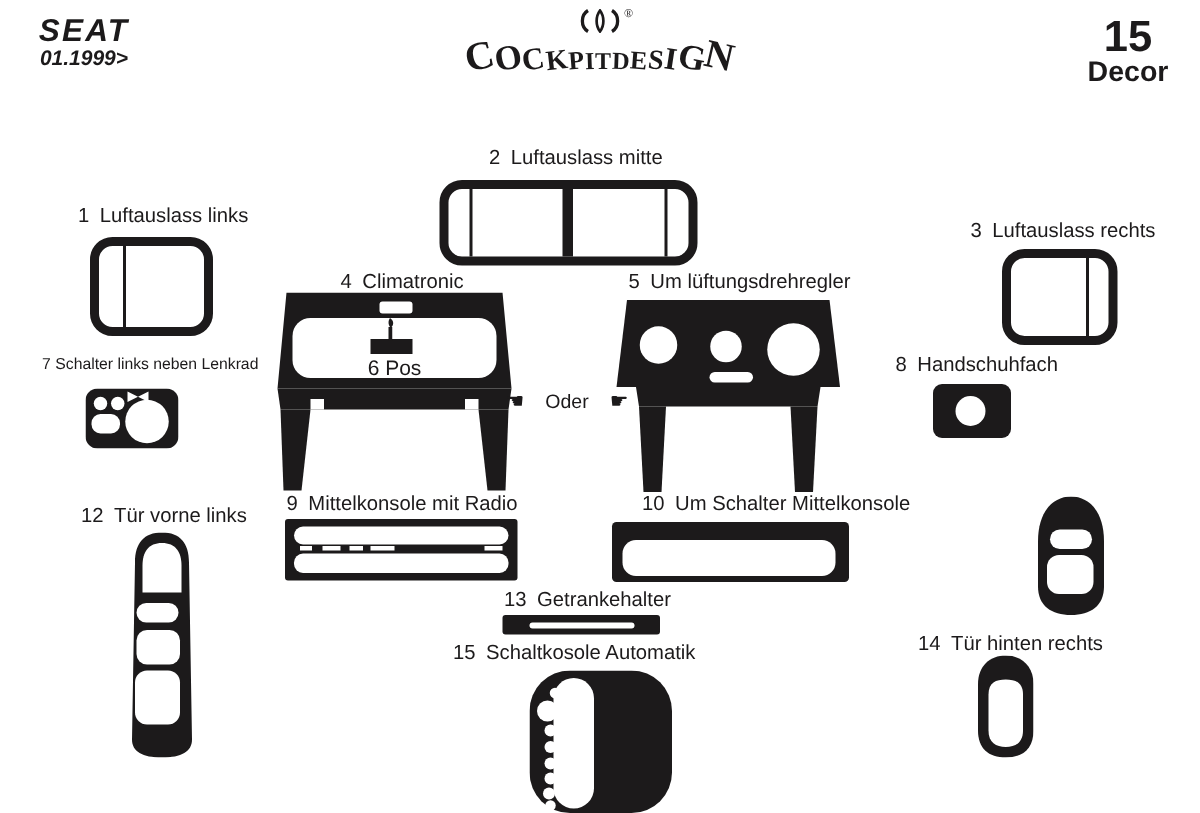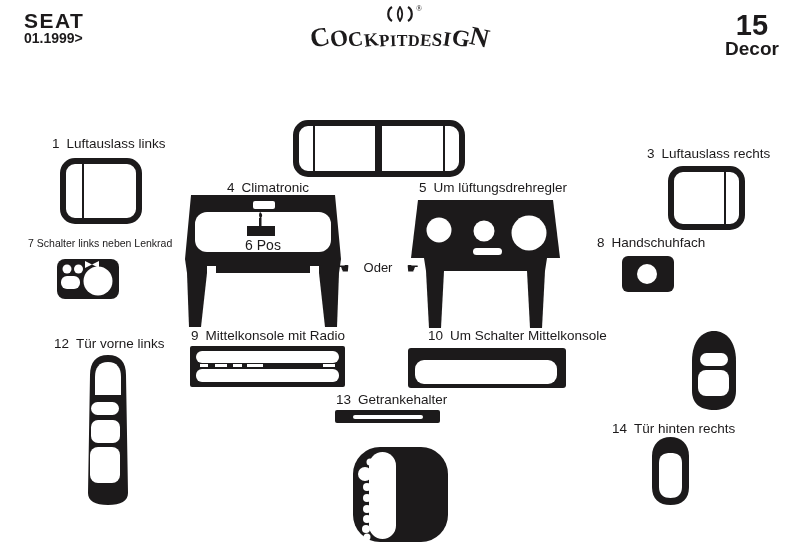--- a/index.html
+++ b/index.html
@@ -5,21 +5,21 @@
   :root { --ink:#1c1a1b; --paper:#ffffff; }
   * { box-sizing: border-box; }
   body { margin:0; background:#e8e8e8; }
   #canvas {
     position:relative; width:800px; height:542px; background:var(--paper);
     overflow:hidden; font-family:"Liberation Sans","DejaVu Sans",sans-serif;
     color:var(--ink);
   }
   .abs { position:absolute; }
   
-  .brand { left:24px; top:10px; width:96px; font-weight:bold; line-height:1.02; }
+  .brand { left:8px; top:10px; width:96px; text-align:center; font-weight:bold; line-height:1.02;font-style:italic; }
   .brand .l1 { font-size:21px; letter-spacing:1.5px; }
   .brand .l2 { font-size:15px; letter-spacing:0.2px; }
   .brand .l3 { font-size:14px; }
   .decor { right:2px; top:12px; width:92px; text-align:center; font-weight:bold; line-height:0.95; }
   .decor .num { font-size:29px; }
   .decor .lbl { font-size:19px; }
   .logo { left:292px; top:6px; width:216px; height:62px; text-align:center; padding-top:16px; }
   .logo-letters { font-family:"Liberation Serif","DejaVu Serif",serif; font-weight:bold; white-space:nowrap; letter-spacing:0.5px; }
   .logo-letters span { display:inline-block; }
   .logo-orn { position:absolute; left:50%; top:0; transform:translateX(-50%); }
@@ -66,20 +66,23 @@
     <div class="lbl">Decor</div>
   </div>
 
   <div class="abs plabel" style="left:52px; top:136px;">
     <span>1</span><span class="t">Luftauslass links</span>
   </div>
   <div class="abs vent" style="left:60px; top:158px; width:82px; height:66px;">
     <div class="vline" style="left:16px;"></div>
   </div>
 
+  <div class="abs plabel" style="left:326px; top:97px;">
+    <span>2</span><span class="t">Luftauslass mitte</span>
+  </div>
   <div class="abs vent" style="left:293px; top:120px; width:172px; height:57px;">
     <div class="vline" style="left:14px;"></div>
     <div class="vline thick" style="left:76px;"></div>
     <div class="vline" style="right:14px;"></div>
   </div>
 
   <div class="abs plabel" style="left:647px; top:146px;">
     <span>3</span><span class="t">Luftauslass rechts</span>
   </div>
   <div class="abs vent" style="left:668px; top:166px; width:77px; height:64px;">
@@ -191,20 +194,23 @@
   </div>
 
   <div class="abs plabel" style="left:612px; top:421px;">
     <span>14</span><span class="t">Tür hinten rechts</span>
   </div>
   <svg class="abs" style="left:652px; top:437px;" width="37" height="68" viewBox="0 0 37 68">
     <path class="ink" d="M18.5,0 C29,0 37,7 37,19 L37,50 C37,62 30,68 18.5,68 C7,68 0,62 0,50 L0,19 C0,7 8,0 18.5,0 Z"></path>
     <path class="cut" d="M18.5,16 C25,16 30,18 30,26 L30,50 C30,58 25,61 18.5,61 C12,61 7,58 7,50 L7,26 C7,18 12,16 18.5,16 Z"></path>
   </svg>
 
+  <div class="abs plabel" style="left:302px; top:427px;">
+    <span>15</span><span class="t">Schaltkosole  Automatik</span>
+  </div>
   <svg class="abs" style="left:353px; top:447px;" width="95" height="95" viewBox="0 0 95 95">
     <rect class="ink" x="0" y="0" width="95" height="95" rx="27"></rect>
     <rect class="cut" x="16" y="5" width="27" height="87" rx="13.5"></rect>
     <circle class="cut" cx="17" cy="15" r="3.5"></circle>
     <circle class="cut" cx="12" cy="27" r="7"></circle>
     <circle class="cut" cx="14" cy="40" r="4"></circle>
     <circle class="cut" cx="14" cy="51" r="4"></circle>
     <circle class="cut" cx="14" cy="62" r="4"></circle>
     <circle class="cut" cx="14" cy="72" r="4"></circle>
     <circle class="cut" cx="13" cy="82" r="4"></circle>

